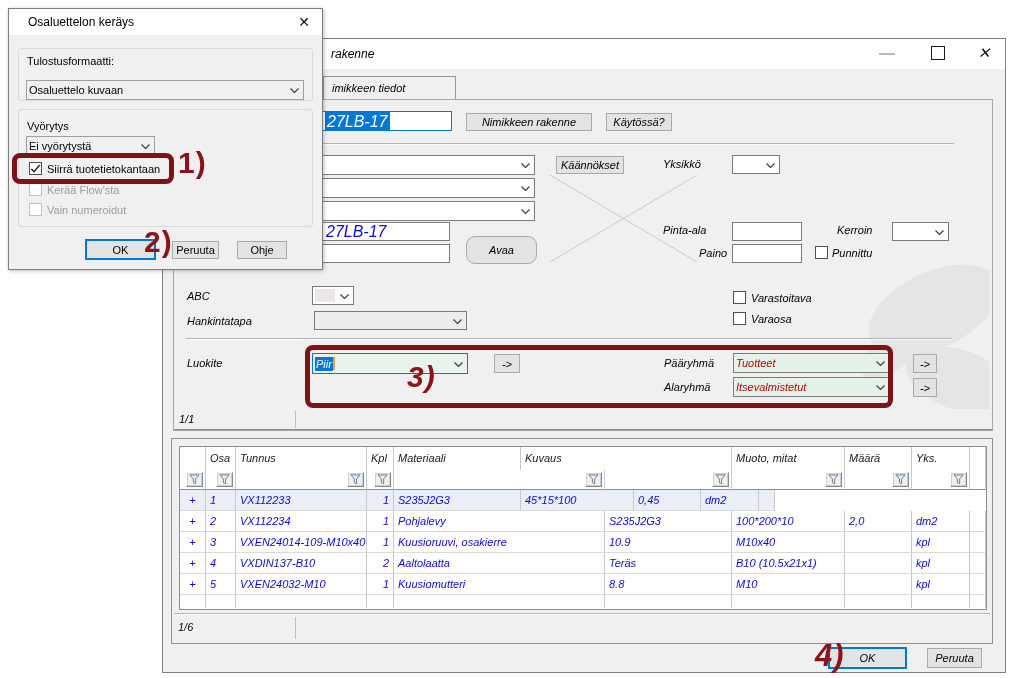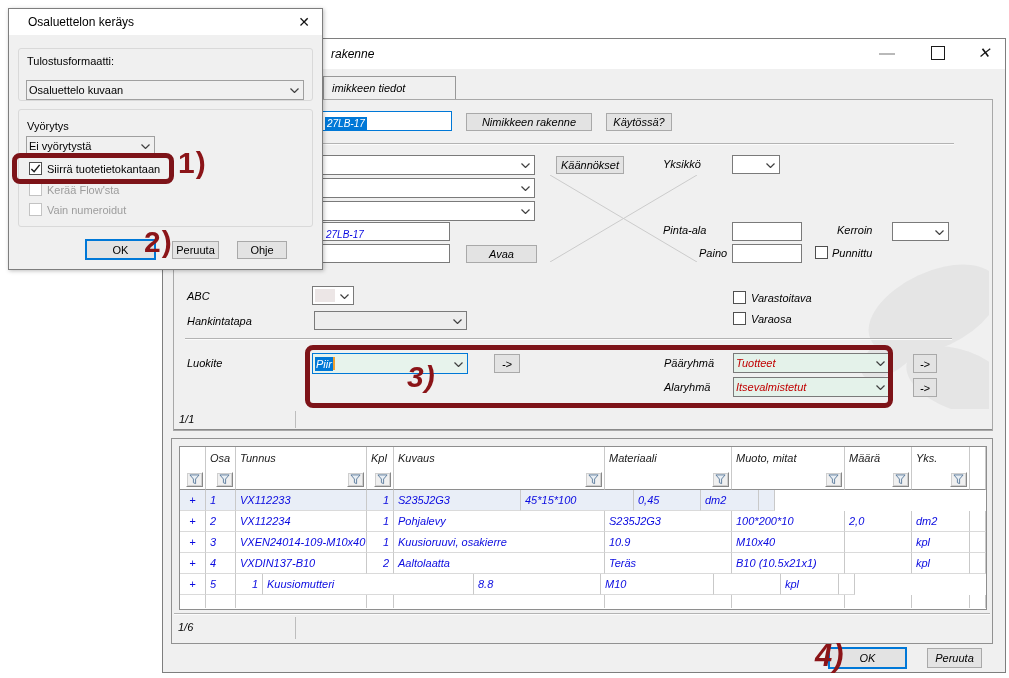--- a/index.html
+++ b/index.html
@@ -8,22 +8,22 @@
   .abs{position:absolute;}
   .dlg{position:absolute;background:#f0f0f0;border:1px solid #7e7e7e;}
   .titlebar{position:absolute;left:0;top:0;right:0;background:#ffffff;}
   .title-text{position:absolute;font-size:12px;color:#000;white-space:nowrap;}
   .winbtn{position:absolute;display:flex;align-items:center;justify-content:center;color:#111;}
   .lbl{position:absolute;font-size:11px;color:#000;white-space:nowrap;}
   .lbl.dis{color:#9d9d9d;}
   .btn{position:absolute;background:#e3e3e3;border:1px solid #a9a9a9;font-size:11px;color:#000;
        display:flex;align-items:center;justify-content:center;white-space:nowrap;box-sizing:border-box;}
   .btn.def{border:2px solid #0078d7;}
-  .inp{position:absolute;background:#fff;border:1px solid #7a7a7a;font-size:10px;color:#000;
-       display:flex;align-items:flex-end;padding:0 3px;box-sizing:border-box;overflow:hidden;white-space:nowrap;}
+  .inp{position:absolute;background:#fff;border:1px solid #7a7a7a;font-size:16px;color:#000;
+       display:flex;align-items:flex-start;padding:0 3px;box-sizing:border-box;overflow:hidden;white-space:nowrap;}
   .combo{position:absolute;background:#fff;border:1px solid #7a7a7a;box-sizing:border-box;overflow:hidden;
        display:flex;align-items:center;font-size:11px;padding:0 2px;}
   .combo .chev{position:absolute;right:4px;top:50%;margin-top:-2px;line-height:0;}
   .combo.gray{background:#f0f0f0;border-color:#9f9f9f;}
   .etched{position:absolute;height:0;border-top:1px solid #b3b3b3;border-bottom:1px solid #fbfbfb;}
   .gb{position:absolute;border:1px solid #d9d9d9;border-radius:3px;box-sizing:border-box;}
   .cb{position:absolute;width:13px;height:13px;background:#fff;border:1px solid #4f4f4f;box-sizing:border-box;
       display:flex;align-items:center;justify-content:center;}
   .cb.dis{border-color:#c3c3c3;}
   .redbox{position:absolute;border:5px solid #7d1318;border-radius:8px;z-index:40;pointer-events:none;box-sizing:border-box;}
@@ -101,21 +101,21 @@
             </svg></span>
       </div>
 
       <svg class="abs" style="left:376px;top:75px;" width="147" height="87">
         <line x1="0" y1="0" x2="147" y2="87" stroke="#cbcbcb" stroke-width="1"></line>
         <line x1="147" y1="0" x2="0" y2="87" stroke="#cbcbcb" stroke-width="1"></line>
       </svg>
 
       <div class="inp" style="left:148px;top:122px;width:128px;height:19px;color:#0a0ae0;">27LB-17</div>
       <div class="inp" style="left:148px;top:144px;width:128px;height:19px;"></div>
-      <div class="btn" style="left:292px;top:145px;width:71px;height:18px;">Avaa</div>
+      <div class="btn" style="left:292px;top:136px;width:71px;height:28px;border-radius:9px;">Avaa</div>
 
       <div class="lbl" style="left:489px;top:124px;">Pinta-ala</div>
       <div class="inp" style="left:558px;top:122px;width:70px;height:19px;"></div>
       <div class="lbl" style="left:663px;top:124px;">Kerroin</div>
       <div class="combo" style="left:718px;top:122px;width:57px;height:19px;">
         <span class="chev"><svg width="9" height="5" viewBox="0 0 9 5">
               <polyline points="0.5,0.5 4.5,4.5 8.5,0.5" fill="none" stroke="#404040" stroke-width="1.2"></polyline>
             </svg></span>
       </div>
       <div class="lbl" style="left:489px;top:147px;padding-left:36px;">Paino</div>
@@ -180,22 +180,22 @@
       </div>
     </div>
 
     <div class="abs" style="left:8px;top:399px;width:822px;height:206px;border:1px solid #919191;background:#f0f0f0;box-sizing:border-box;">
       <div id="ptable" style="left:7px;top:7px;width:806px;height:162px;">
           <div class="trow thead">
             <div class="tcell" style="width: 26px; flex: 0 0 26px; text-align: left;"></div>
             <div class="tcell" style="width: 30px; flex: 0 0 30px; text-align: left;">Osa</div>
             <div class="tcell" style="width: 131px; flex: 0 0 131px; text-align: left;">Tunnus</div>
             <div class="tcell" style="width: 27px; flex: 0 0 27px; text-align: left;">Kpl</div>
+            <div class="tcell" style="width: 127px; flex: 0 0 127px; text-align: left;">Materiaali</div>
             <div class="tcell" style="width: 211px; flex: 0 0 211px; text-align: left;">Kuvaus</div>
-            <div class="tcell" style="width: 127px; flex: 0 0 127px; text-align: left;">Materiaali</div>
             <div class="tcell" style="width: 113px; flex: 0 0 113px; text-align: left;">Muoto, mitat</div>
             <div class="tcell" style="width: 67px; flex: 0 0 67px; text-align: left;">Määrä</div>
             <div class="tcell" style="width: 58px; flex: 0 0 58px; text-align: left;">Yks.</div>
             <div class="tcell" style="width: 16px; flex: 0 0 16px; text-align: left;"></div>
           </div>
           <div class="trow tfilter">
             <div class="tcell" style="width: 26px; flex: 0 0 26px; text-align: left;">
               <button class="funnel-btn">
                 <svg width="11" height="11" viewBox="0 0 12 12">
                   <path d="M1 1 H11 L7.2 5.5 V10.5 L4.8 9.5 V5.5 Z" fill="#e8eef4" stroke="#5a7a9a" stroke-width="1"></path>
@@ -303,20 +303,21 @@
             <div class="tcell" style="width: 211px; flex: 0 0 211px; text-align: left;">Aaltolaatta</div>
             <div class="tcell" style="width: 127px; flex: 0 0 127px; text-align: left;">Teräs</div>
             <div class="tcell" style="width: 113px; flex: 0 0 113px; text-align: left;">B10 (10.5x21x1)</div>
             <div class="tcell" style="width: 67px; flex: 0 0 67px; text-align: left;"></div>
             <div class="tcell" style="width: 58px; flex: 0 0 58px; text-align: left;">kpl</div>
             <div class="tcell" style="width: 16px; flex: 0 0 16px; text-align: left;"></div>
           </div>
           <div class="trow tdata">
             <div class="tcell" style="width: 26px; flex: 0 0 26px; text-align: center;">+</div>
             <div class="tcell" style="width: 30px; flex: 0 0 30px; text-align: left;">5</div>
+            <div class="tcell" style="width: 131px; flex: 0 0 131px; text-align: left;">VXEN24032-M10</div>
             <div class="tcell" style="width: 27px; flex: 0 0 27px; text-align: right;">1</div>
             <div class="tcell" style="width: 211px; flex: 0 0 211px; text-align: left;">Kuusiomutteri</div>
             <div class="tcell" style="width: 127px; flex: 0 0 127px; text-align: left;">8.8</div>
             <div class="tcell" style="width: 113px; flex: 0 0 113px; text-align: left;">M10</div>
             <div class="tcell" style="width: 67px; flex: 0 0 67px; text-align: left;"></div>
             <div class="tcell" style="width: 58px; flex: 0 0 58px; text-align: left;">kpl</div>
             <div class="tcell" style="width: 16px; flex: 0 0 16px; text-align: left;"></div>
           </div>
           <div class="trow tfill">
             <div class="tcell" style="width: 26px; flex: 0 0 26px; text-align: left;"></div>

